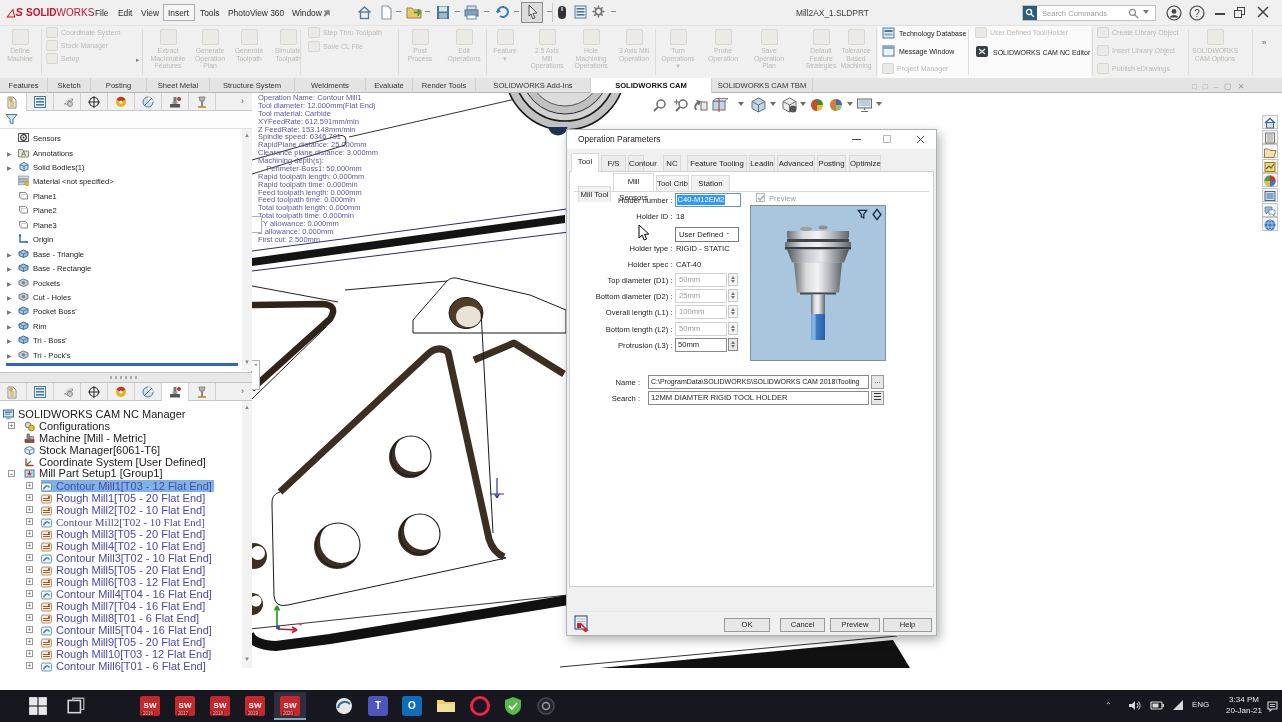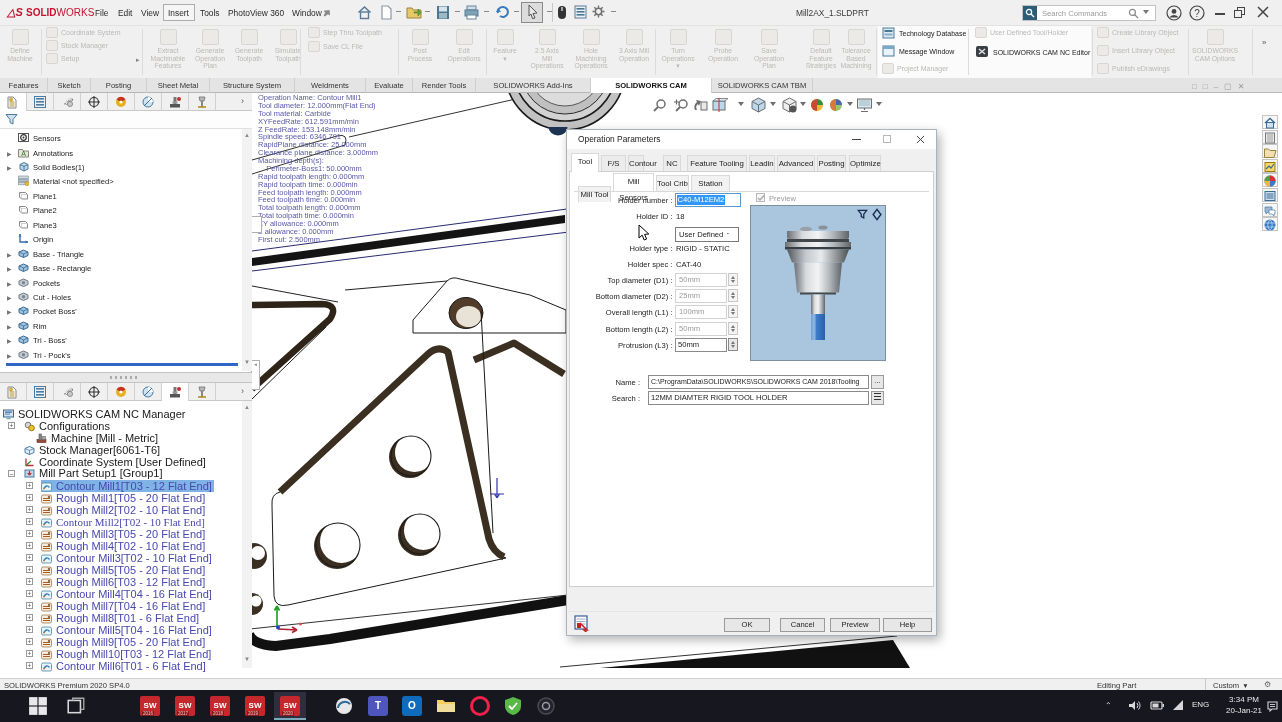--- a/index.html
+++ b/index.html
@@ -556,21 +556,21 @@
           <rect x="0.5" y="1" width="10" height="7" fill="#cfe2f0" stroke="#3a6a96"></rect>
           <rect x="2" y="2.5" width="7" height="1.2" fill="#3a6a96"></rect>
           <rect x="2" y="4.5" width="5" height="1.2" fill="#6a9ac6"></rect>
           <rect x="3.5" y="8.5" width="4" height="1.8" fill="#8aa"></rect>
         </svg>SOLIDWORKS CAM NC Manager</div>
       <div class="abs" style="left:8px;top:328.5px;width:7px;height:7px;border:1px solid #999;background:#fff;font-size:6.5px;line-height:5.5px;text-align:center;color:#555;">+</div>
       <div class="trow2" style="left:24px;top:326.5px;color:#1a1a1a;"><svg class="ticon" width="11" height="11" viewBox="0 0 11 11">
           <circle cx="4" cy="4" r="2.8" fill="#d8d8d8" stroke="#777"></circle>
           <circle cx="7.5" cy="7" r="2.8" fill="#f0c030" stroke="#9a7a10"></circle>
         </svg>Configurations</div>
-      <div class="trow2" style="left:36px;top:338.5px;color:#1a1a1a;text-align:center;"><svg class="ticon" width="11" height="11" viewBox="0 0 11 11">
+      <div class="trow2" style="left:24px;top:338.5px;color:#1a1a1a;text-align:center;"><svg class="ticon" width="11" height="11" viewBox="0 0 11 11">
           <rect x="1" y="6.5" width="9" height="3" fill="#9a4a3a" stroke="#5a2a20" stroke-width=".6"></rect>
           <rect x="3" y="1" width="2.4" height="6" fill="#888" stroke="#555" stroke-width=".6"></rect>
           <rect x="6" y="3.5" width="3.4" height="3" fill="#aaa" stroke="#666" stroke-width=".6"></rect>
         </svg>Machine [Mill - Metric]</div>
       <div class="trow2" style="left:24px;top:350.5px;color:#1a1a1a;"><svg class="ticon" width="11" height="11" viewBox="0 0 11 11">
           <path d="M1 3.5 L5.5 1.5 L10 3.5 L10 7.5 L5.5 9.5 L1 7.5 Z" fill="#e8f0f8" stroke="#4a7aa0"></path>
           <path d="M1 3.5 L5.5 5.5 L10 3.5 M5.5 5.5 V9.5" fill="none" stroke="#4a7aa0" stroke-width=".8"></path>
         </svg>Stock Manager[6061-T6]</div>
       <div class="trow2" style="left:24px;top:362.5px;color:#1a1a1a;"><svg class="ticon" width="11" height="11" viewBox="0 0 11 11">
           <path d="M2 1.5 V8.5 H9.5" fill="none" stroke="#c03030" stroke-width="1.3"></path>
@@ -790,27 +790,20 @@
       <div class="dbtn" style="left:213px;top:488px;width:45px;">Cancel</div>
       <div class="dbtn" style="left:263px;top:488px;width:50px;">Preview</div>
       <div class="dbtn" style="left:316px;top:488px;width:49px;">Help</div>
       <svg class="abs" style="left:7px;top:485px;" width="17" height="17" viewBox="0 0 17 17">
         <rect x="1" y="1" width="12" height="13" fill="#fff" stroke="#3a5a9a" stroke-width="1.2"></rect>
         <path d="M2.5 4 h9 M2.5 6.5 h9 M2.5 9 h9" stroke="#9ab" stroke-width="1"></path>
         <path d="M6 8 L13 15 L10 15 L12.5 17" stroke="#c82020" stroke-width="1.6" fill="none"></path>
         <rect x="3" y="8" width="4" height="5" fill="#c82020"></rect>
       </svg>
     </div>
-<div class="abs" id="sbar">
-      <div class="abs" style="left:4px;top:2px;">SOLIDWORKS Premium 2020 SP4.0</div>
-      <div class="abs" style="left:1097px;top:2px;">Editing Part</div>
-      <div class="abs" style="left:1205px;top:0;width:1px;height:12px;background:#c8c8c8;"></div>
-      <div class="abs" style="left:1213px;top:2px;">Custom &nbsp;▾</div>
-      <div class="abs" style="left:1264px;top:1px;font-size:8px;color:#666;">⚙</div>
-    </div>
 <div class="abs" id="taskbar">
       <svg class="tico" style="left:28px;" width="18" height="18" viewBox="0 0 18 18">
         <rect x="1" y="1" width="7.5" height="7.5" fill="#e8e8ea"></rect>
         <rect x="9.5" y="1" width="7.5" height="7.5" fill="#e8e8ea"></rect>
         <rect x="1" y="9.5" width="7.5" height="7.5" fill="#e8e8ea"></rect>
         <rect x="9.5" y="9.5" width="7.5" height="7.5" fill="#e8e8ea"></rect>
       </svg>
       <svg class="tico" style="left:66px;" width="18" height="18" viewBox="0 0 18 18">
         <rect x="2" y="4" width="11" height="11" fill="none" stroke="#d8d8da" stroke-width="1.4"></rect>
         <path d="M6 4 V2 H16 V12 H13" fill="none" stroke="#a8a8aa" stroke-width="1.2"></path>

